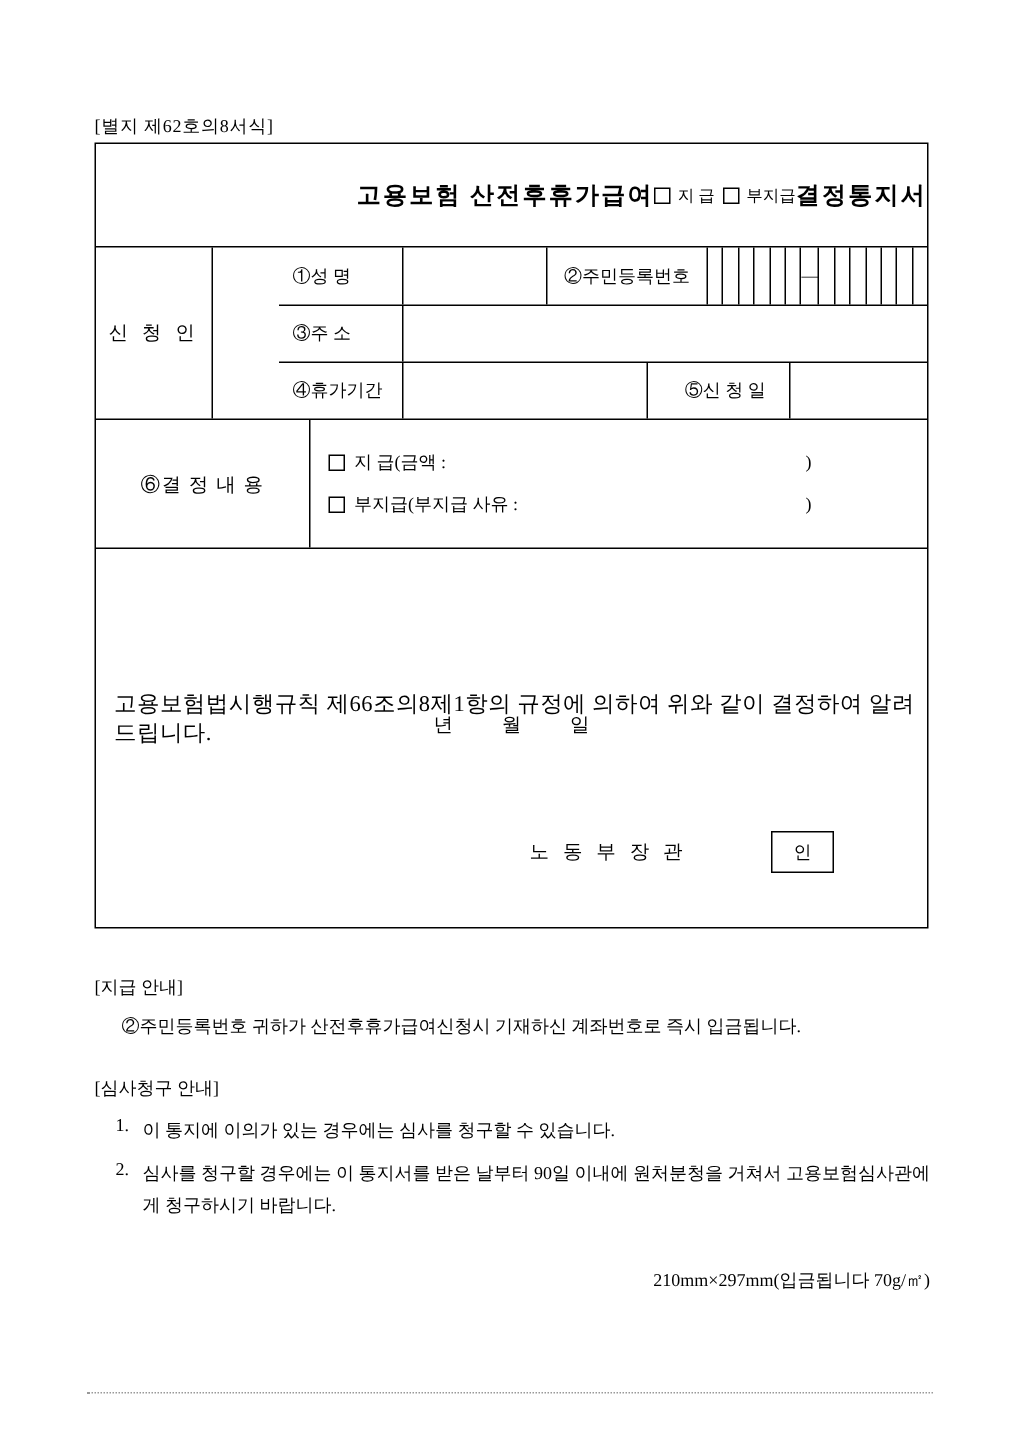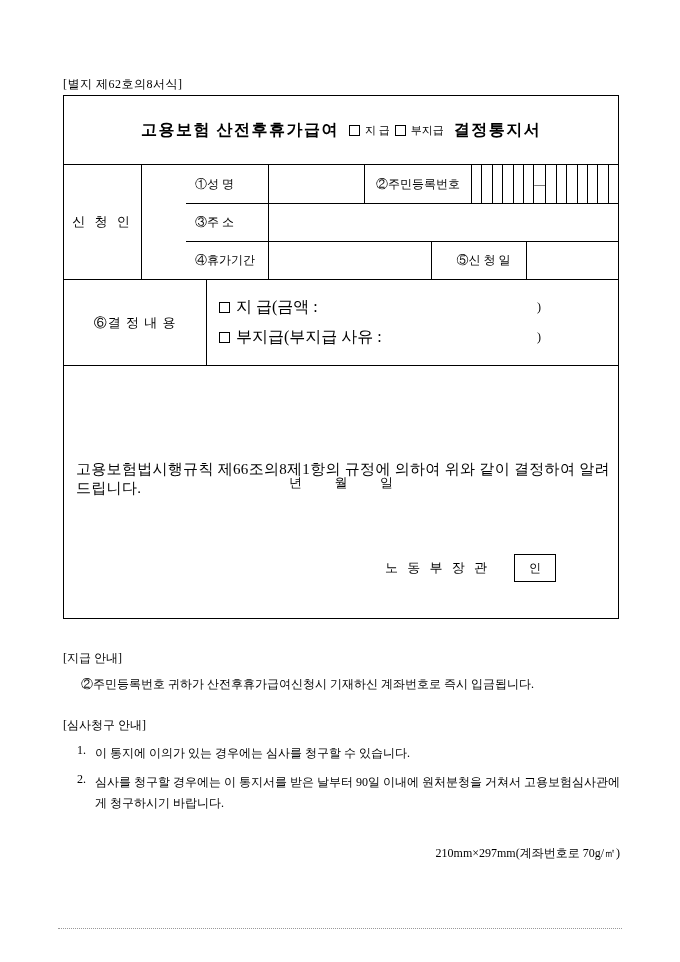--- a/index.html
+++ b/index.html
@@ -9,21 +9,21 @@
     font-family:"Liberation Serif","DejaVu Serif",serif;
     color:#000; font-size:12px;
   }
   .form-code { position:absolute; left:63px; top:76px; font-size:12px; letter-spacing:0.5px; }
 
   
   .main { position:absolute; left:63px; top:95px; width:556px; border:1.5px solid #000; background:#fff; }
   .bt { border-top:1px solid #000; }
   .bl { border-left:1px solid #000; }
 
-  .title-row { height:68px; display:flex; align-items:center; justify-content:center; gap:10px; }
+  .title-row { height:68px; display:flex; align-items:center; justify-content:flex-end; }
   .title-text { font-size:16px; font-weight:bold; letter-spacing:1.5px; }
   .cb-stack { display:flex; gap:5px; font-size:11px; }
   .cb-line { display:flex; align-items:center; gap:5px; }
   .checkbox { width:11px; height:11px; border:1px solid #000; display:inline-block; background:#fff; flex:0 0 auto; }
 
   .applicant { display:flex; }
   .applicant-label { width:77px; display:flex; align-items:center; justify-content:center; letter-spacing:3px; font-size:13px; }
   .applicant-rows { flex:1;padding-left:44px; }
   .app-row { display:flex; height:38px; }
   .app-row + .app-row { border-top:1px solid #000; }
@@ -37,27 +37,27 @@
   .rrn-cell { flex:1; border-left:1px solid #000; display:flex; align-items:center; justify-content:center; font-size:11px; }
   .rrn-cell:first-child { border-left:none; }
   .period-val { width:163px; flex:0 0 163px; }
   .date-lbl { width:95px; flex:0 0 95px; justify-content:center; }
   .date-val { flex:1; }
 
   .decision { display:flex; height:86px; }
   .decision-lbl { width:142px; flex:0 0 142px; display:flex; align-items:center; justify-content:center; font-size:13px; letter-spacing:1px; }
   .decision-content { flex:1; display:flex; flex-direction:column; justify-content:space-evenly; padding:8px 0 8px 12px; }
   .decision-line { display:flex; align-items:center; gap:6px; width:322px; }
-  .decision-line .txt { font-size:16px; }
+  .decision-line .txt { font-size:12px; }
   .decision-line .close { margin-left:auto; }
 
   .bottom-cell { height:253px; position:relative; }
   .notice { position:absolute; left:12px; top:50px; font-size:15px; letter-spacing:0.3px;margin-top:44px; }
   .date-line { position:absolute; left:0; right:0; top:108px; text-align:center; font-size:13px; white-space:pre; }
-  .signer-row { position:absolute; right:62px; top:188px; display:flex; align-items:center; gap:24px; }
+  .signer-row { position:absolute; right:62px; top:188px; display:flex; align-items:center; gap:56px; }
   .signer { font-size:13px; letter-spacing:3px; }
   .seal-box { width:42px; height:28px; border:1px solid #000; display:flex; align-items:center; justify-content:center; font-size:12px; }
 
   
   .guide { position:absolute; left:63px; top:650px; width:557px; font-size:12px; }
   .guide-title { font-size:12px; }
   .guide-pay-text { margin-top:9px; padding-left:18px; }
   .guide-appeal-title { margin-top:24px; }
   .guide-item { margin-top:9px; padding-left:14px; display:flex; }
   .guide-item .num { width:18px; flex:0 0 18px; }
@@ -165,16 +165,16 @@
     <div class="guide-item">
       <span class="num">1.</span>
       <span class="itxt">이 통지에 이의가 있는 경우에는 심사를 청구할 수 있습니다.</span>
     </div>
     <div class="guide-item">
       <span class="num">2.</span>
       <span class="itxt">심사를 청구할 경우에는 이 통지서를 받은 날부터 90일 이내에 원처분청을 거쳐서 고용보험심사관에게 청구하시기 바랍니다.</span>
     </div>
   </div>
 
-  <div class="paper-spec">210mm×297mm(계좌번호로 70g/㎡)</div>
+  <div class="paper-spec">210mm×297mm(입금됩니다 70g/㎡)</div>
   <div class="cut-line"></div>
 
 </div>
 
 </body></html>

